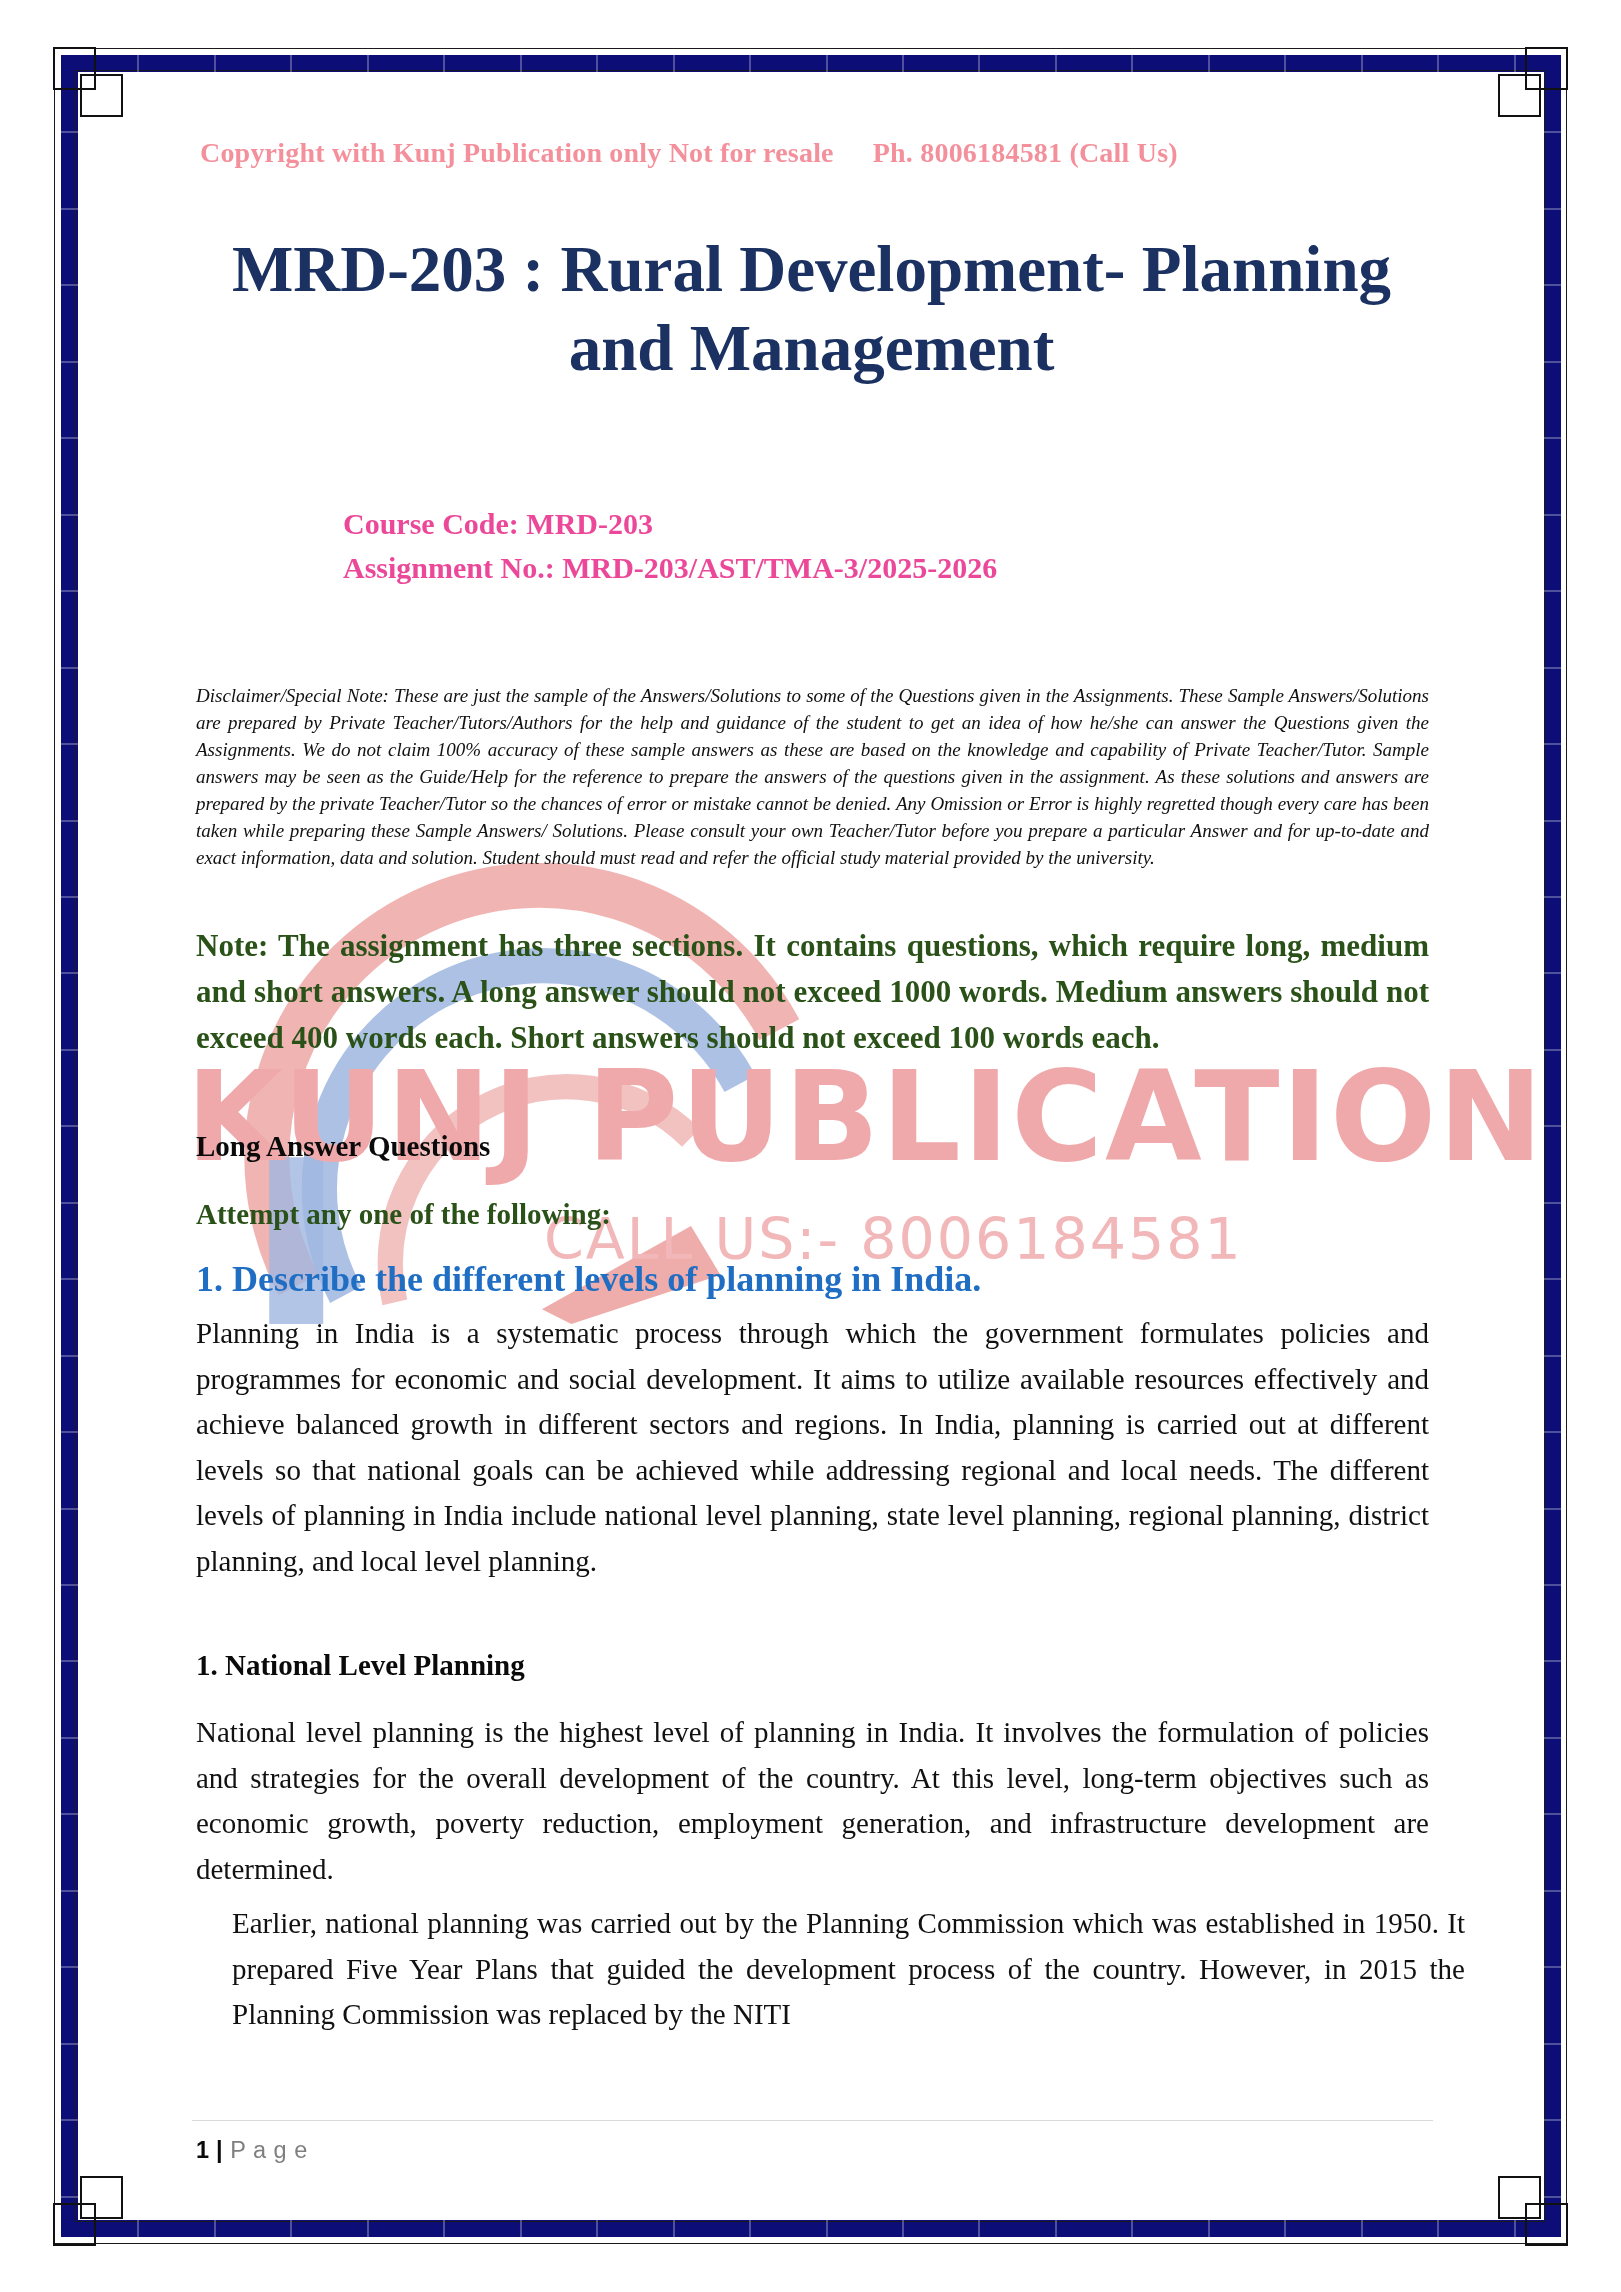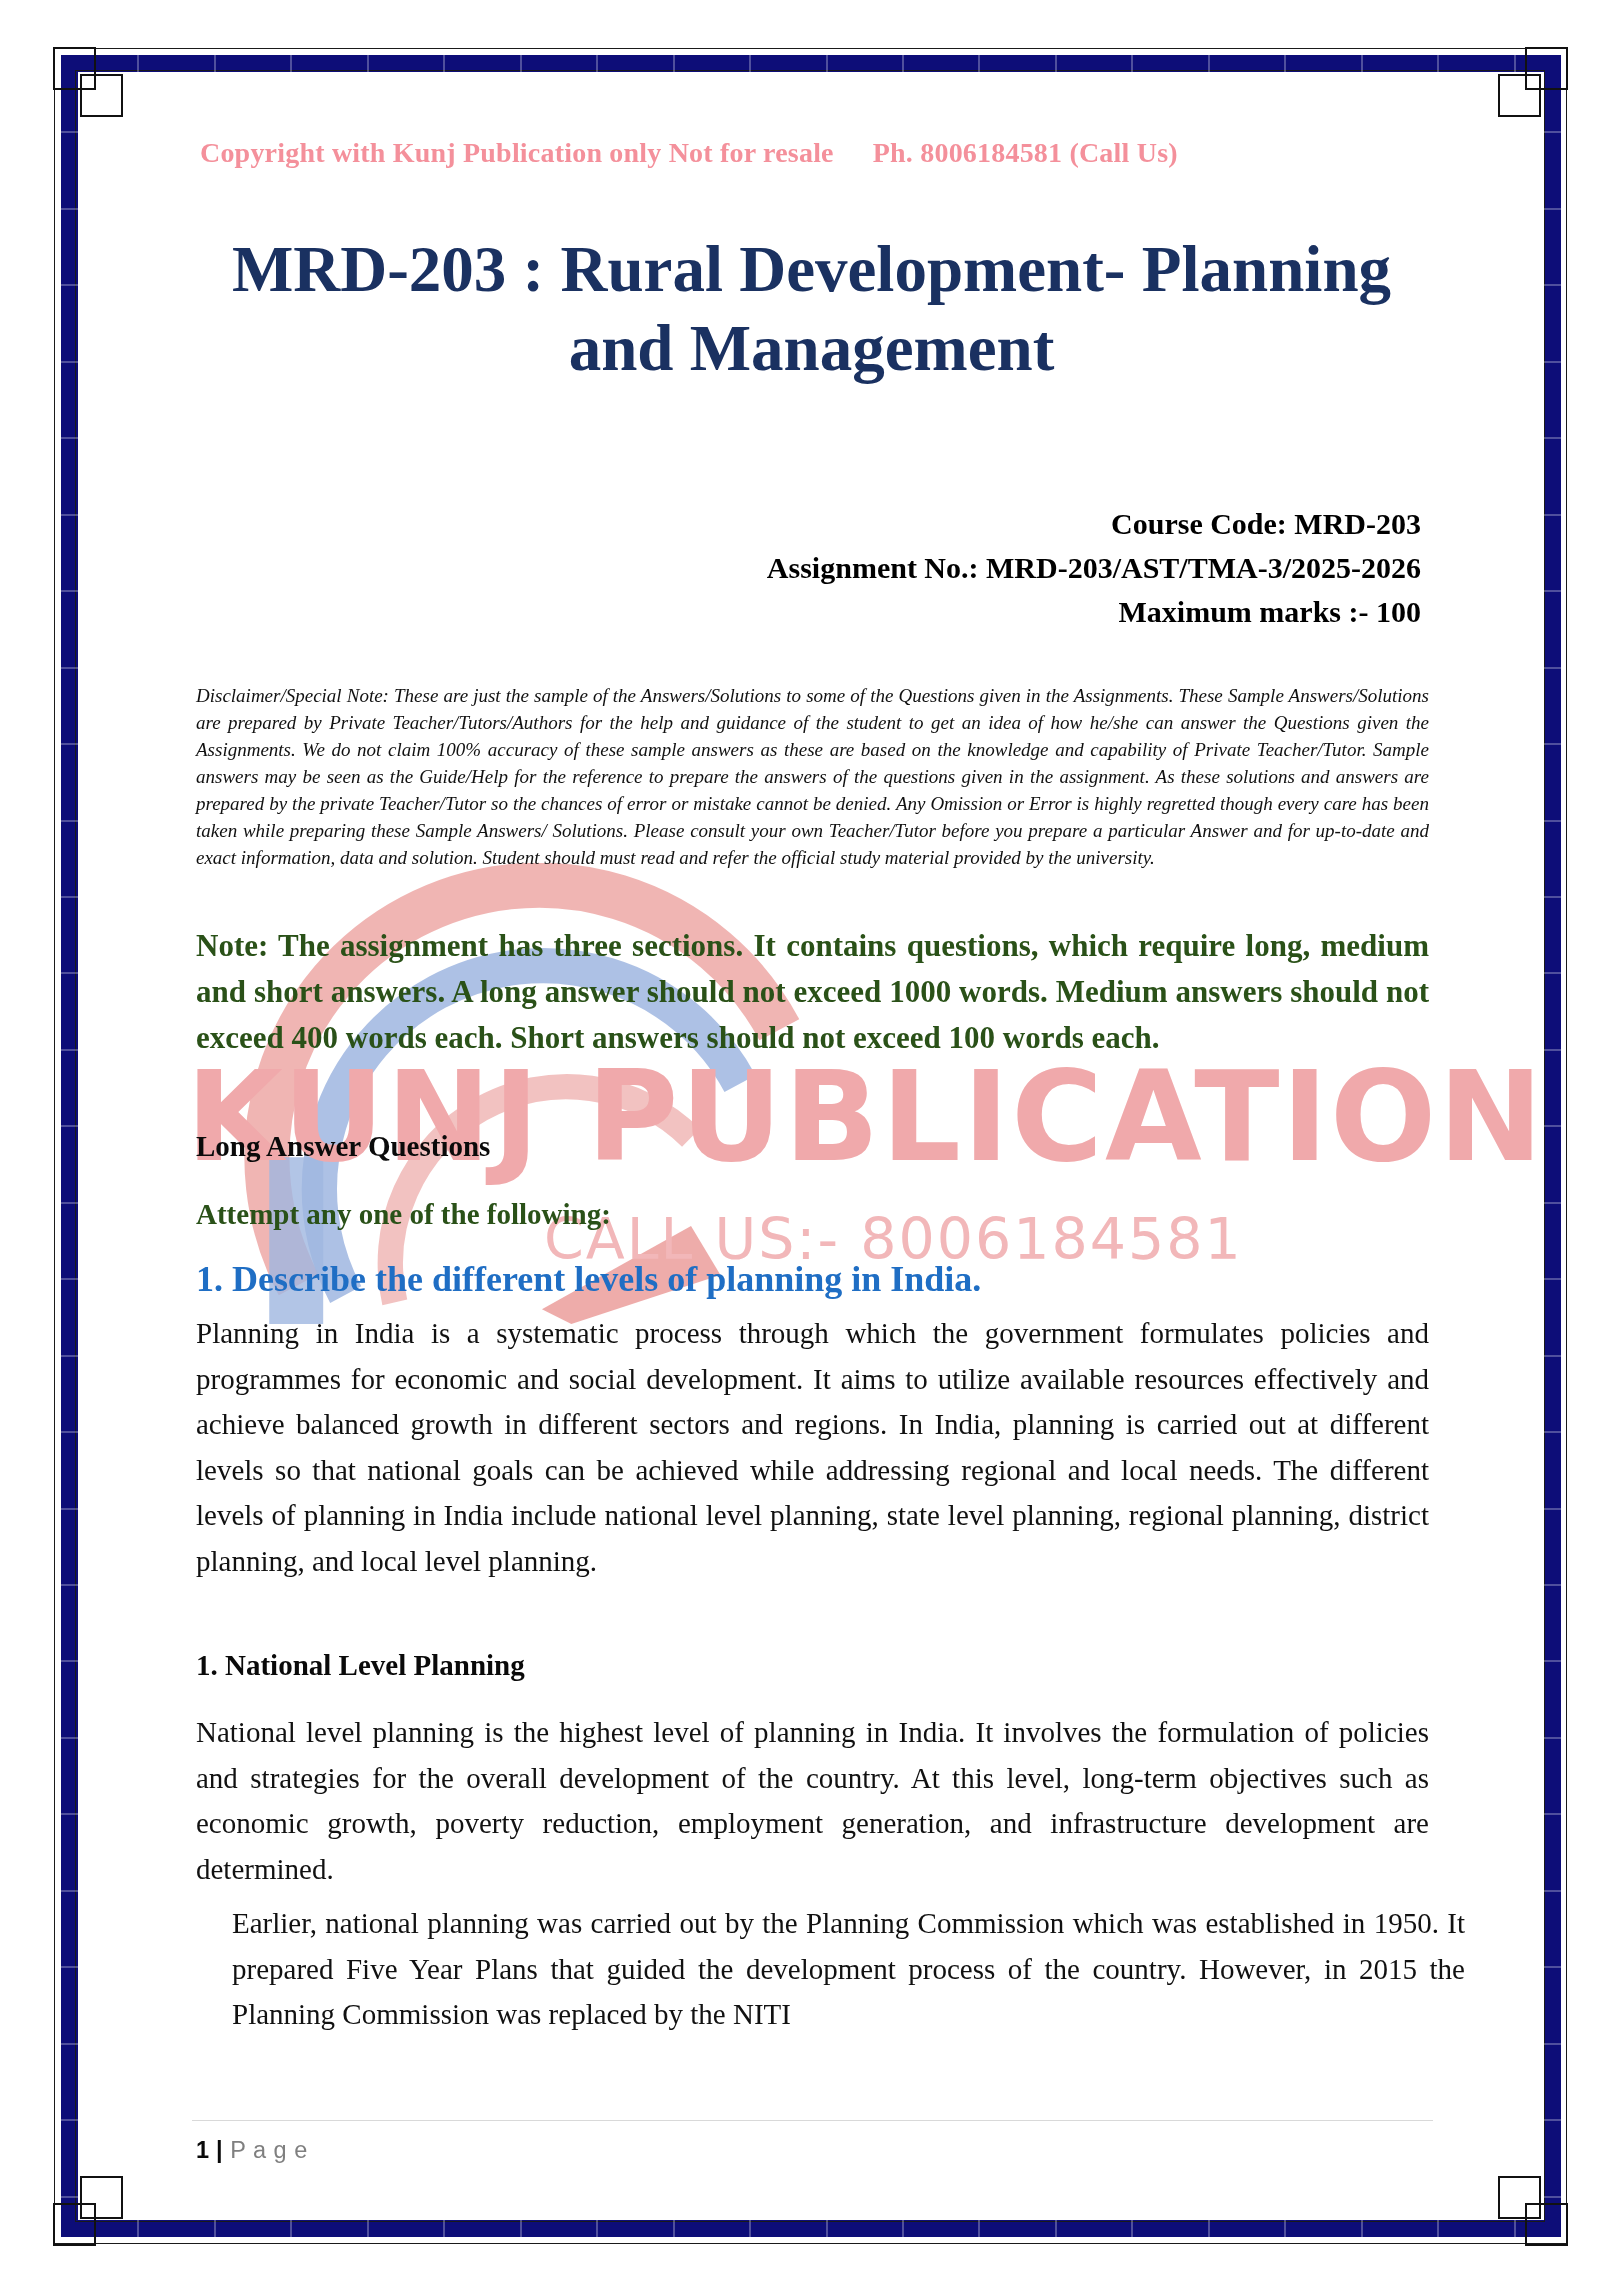--- a/index.html
+++ b/index.html
@@ -154,26 +154,26 @@
     font-size: 65px;
     line-height: 1.22;
     color: #1a3161;
   }
 
   .meta-block {
     position: absolute;
     right: 200px;
     top: 502px;
     width: 1078px;
-    text-align: right;
+    text-align: left;
     font-family: "Liberation Serif", serif;
     font-weight: bold;
     font-size: 30px;
     line-height: 1.47;
-    color: #000000;
+    color: #ec4899;
   }
 
   .disclaimer {
     position: absolute;
     left: 196px;
     top: 683px;
     width: 1233px;
     font-family: "Liberation Serif", serif;
     font-style: italic;
     font-size: 19px;
@@ -410,21 +410,20 @@
   </div>
 
   <h1 class="doc-title">
     <span>MRD-203 : Rural Development-</span>
     <span>Planning and Management</span>
   </h1>
 
   <div class="meta-block">
     <div>Course Code: MRD-203</div>
     <div>Assignment No.: MRD-203/AST/TMA-3/2025-2026</div>
-    <div>Maximum marks :- 100</div>
   </div>
 
   <div class="disclaimer">Disclaimer/Special Note: These are just the sample of the Answers/Solutions to some of the Questions given in the Assignments. These Sample Answers/Solutions are prepared by Private Teacher/Tutors/Authors for the help and guidance of the student to get an idea of how he/she can answer the Questions given the Assignments. We do not claim 100% accuracy of these sample answers as these are based on the knowledge and capability of Private Teacher/Tutor. Sample answers may be seen as the Guide/Help for the reference to prepare the answers of the questions given in the assignment. As these solutions and answers are prepared by the private Teacher/Tutor so the chances of error or mistake cannot be denied. Any Omission or Error is highly regretted though every care has been taken while preparing these Sample Answers/ Solutions. Please consult your own Teacher/Tutor before you prepare a particular Answer and for up-to-date and exact information, data and solution. Student should must read and refer the official study material provided by the university.</div>
 
   <div class="note-block">Note: The assignment has three sections. It contains questions, which require long, medium and short answers. A long answer should not exceed 1000 words. Medium answers should not exceed 400 words each. Short answers should not exceed 100 words each.</div>
 
   <div class="h-black pos-long-ans">Long Answer Questions</div>
 
   <div class="h-green pos-attempt">Attempt any one of the following:</div>
 

